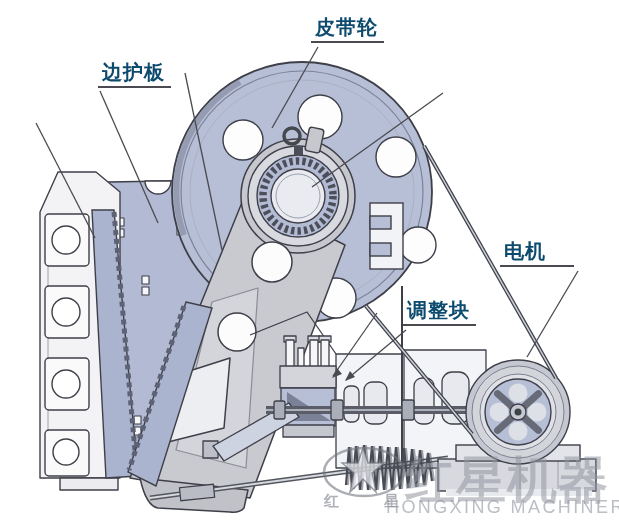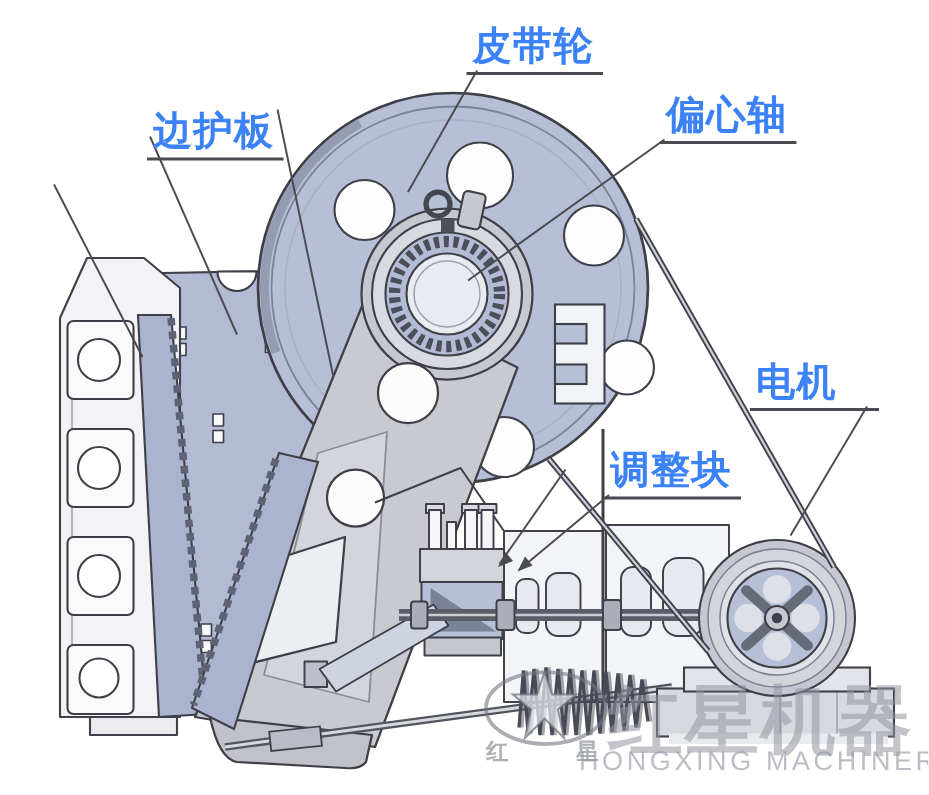--- a/index.html
+++ b/index.html
@@ -1,23 +1,23 @@
 <!DOCTYPE html>
 <html><head>
 <meta charset="utf-8">
 <style>
   html,body{margin:0;padding:0;background:#fff;}
   #stage{position:relative;width:619px;height:530px;background:#ffffff;overflow:hidden;
          font-family:"Liberation Sans","DejaVu Sans",sans-serif;}
   #drawing{position:absolute;left:0;top:0;}
-  .part-label{position:absolute;font-size:26px;font-weight:700;color:#3b82f6;
+  .part-label{position:absolute;font-size:20px;font-weight:700;color:#0c4a6e;
       border-bottom:2px solid #4a4a50;padding:0 6px 3px 4px;letter-spacing:1px;
       line-height:1.1;white-space:nowrap;}
   #lbl-jing   {left:17px;  top:95px;}
-  #lbl-bian   {left:98px;  top:61px;margin-top:12px;}
+  #lbl-bian   {left:98px;  top:61px;}
   #lbl-dong   {left:181px; top:42px;}
   #lbl-pidai  {left:311px; top:16px;}
   #lbl-pianxin{left:440px; top:62px;}
   #lbl-dianji {left:500px; top:240px;padding-right:28px;text-align:right;}
   #lbl-tuili  {left:292px; top:282px;}
   #lbl-tiao   {left:403px; top:299px;}
   .wm-cn{position:absolute;left:405px;top:447px;font-size:50px;font-weight:700;
       letter-spacing:1px;color:rgba(146,150,160,0.55);white-space:nowrap;}
   .wm-en{position:absolute;left:386px;top:497px;font-size:18px;font-weight:400;
       letter-spacing:2.4px;color:rgba(146,150,160,0.62);white-space:nowrap;}
@@ -207,21 +207,20 @@
     </g>
 
     <g>
       <ellipse cx="364" cy="472" rx="40" ry="24" fill="none" stroke="rgba(115,118,128,0.6)" stroke-width="2.5"></ellipse>
       <path d="M363,448 L368,463 L384,463 L372,473 L376,492 L363,479 L350,492 L354,473 L342,463 L358,463 Z" fill="rgba(238,239,243,0.7)" stroke="rgba(115,118,128,0.75)" stroke-width="1.4"></path>
     </g>
   </svg>
 
   <div class="part-label" id="lbl-bian">边护板</div>
   <div class="part-label" id="lbl-pidai">皮带轮</div>
-  <div class="part-label" id="lbl-pianxin">偏心轴</div>
   <div class="part-label" id="lbl-dianji">电机</div>
   <div class="part-label" id="lbl-tiao">调整块</div>
 
   <div class="wm-cn">红星机器</div>
   <div class="wm-en">HONGXING MACHINERY</div>
   <div class="wm-char" id="wm-hong">红</div>
   <div class="wm-char" id="wm-xing">星</div>
 </div>
 
 </body></html>

